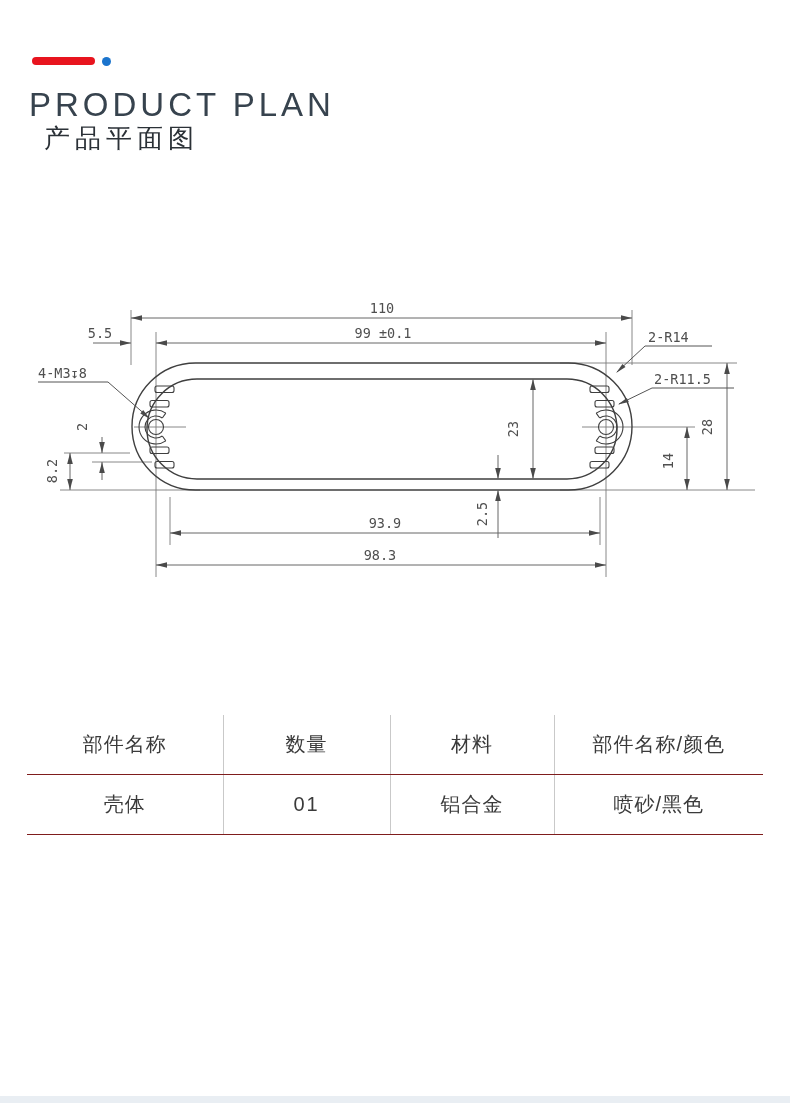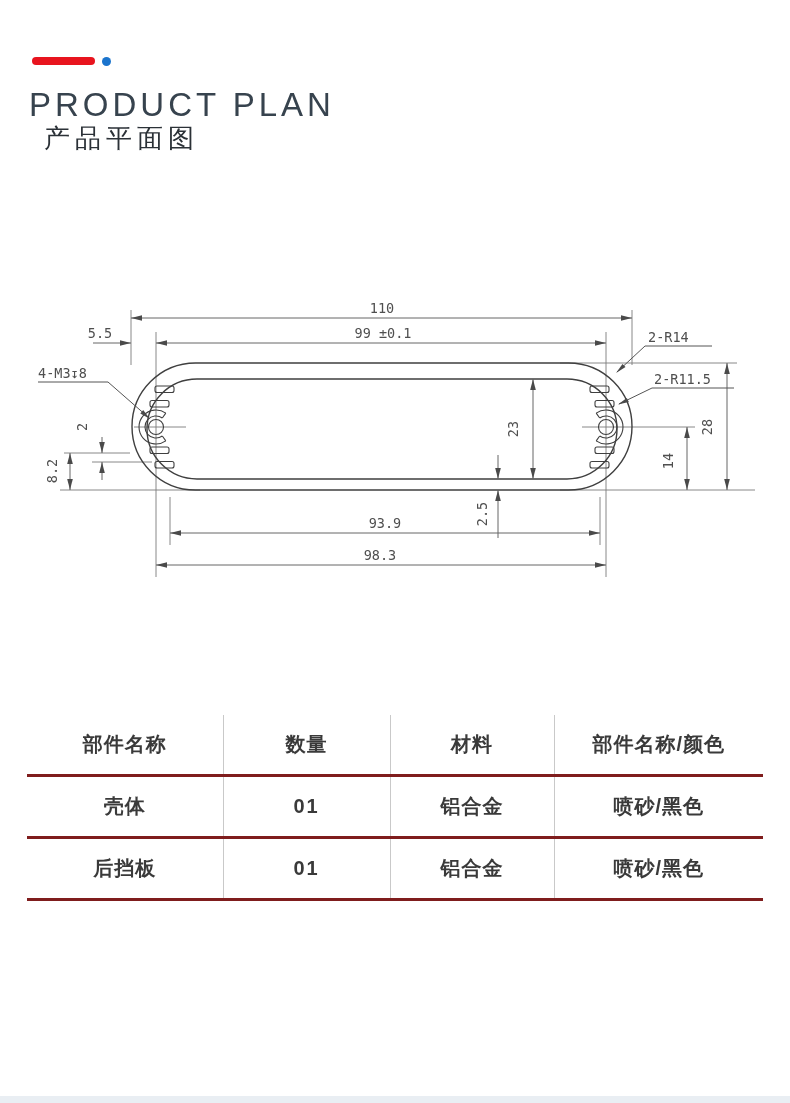--- a/index.html
+++ b/index.html
@@ -25,22 +25,22 @@
   .extline{fill:none;stroke:#7a7a7a;stroke-width:0.9;}
   .leader{fill:none;stroke:#555555;stroke-width:1;}
   .arrow{fill:#4a4a4a;stroke:none;}
   .dimtext{font-family:"DejaVu Sans Mono","DejaVu Sans",monospace;
     font-size:13.5px;fill:#4f4f4f;}
   
   .parts-table{position:absolute;left:27px;top:715px;width:736px;
     border-collapse:collapse;table-layout:fixed;}
   .parts-table td,.parts-table th{
     height:59px;text-align:center;vertical-align:middle;
-    font-size:20px;font-weight:700;color:#3a3a3a;
-    border-bottom:3px solid #7f1d1d;padding:0;letter-spacing:1px;}
+    font-size:20px;font-weight:400;color:#3a3a3a;
+    border-bottom:1px solid #7f1d1d;padding:0;letter-spacing:1px;}
   .parts-table td+td,.parts-table th+th{border-left:1px solid #c9c9c9;}
   .parts-table .num{letter-spacing:2px;}
   
   .footer-strip{position:absolute;left:0;top:1096px;width:790px;height:7px;
     background:#e9eef3;}
 </style>
 </head>
 <body>
 
 <div class="brand-dash"></div>
@@ -177,22 +177,16 @@
     <th>数量</th>
     <th>材料</th>
     <th>部件名称/颜色</th>
   </tr>
   <tr>
     <td>壳体</td>
     <td class="num">01</td>
     <td>铝合金</td>
     <td>喷砂/黑色</td>
   </tr>
-  <tr>
-    <td>后挡板</td>
-    <td class="num">01</td>
-    <td>铝合金</td>
-    <td>喷砂/黑色</td>
-  </tr>
 </tbody>
   </table>
 
 <div class="footer-strip"></div>
 
 </body></html>

